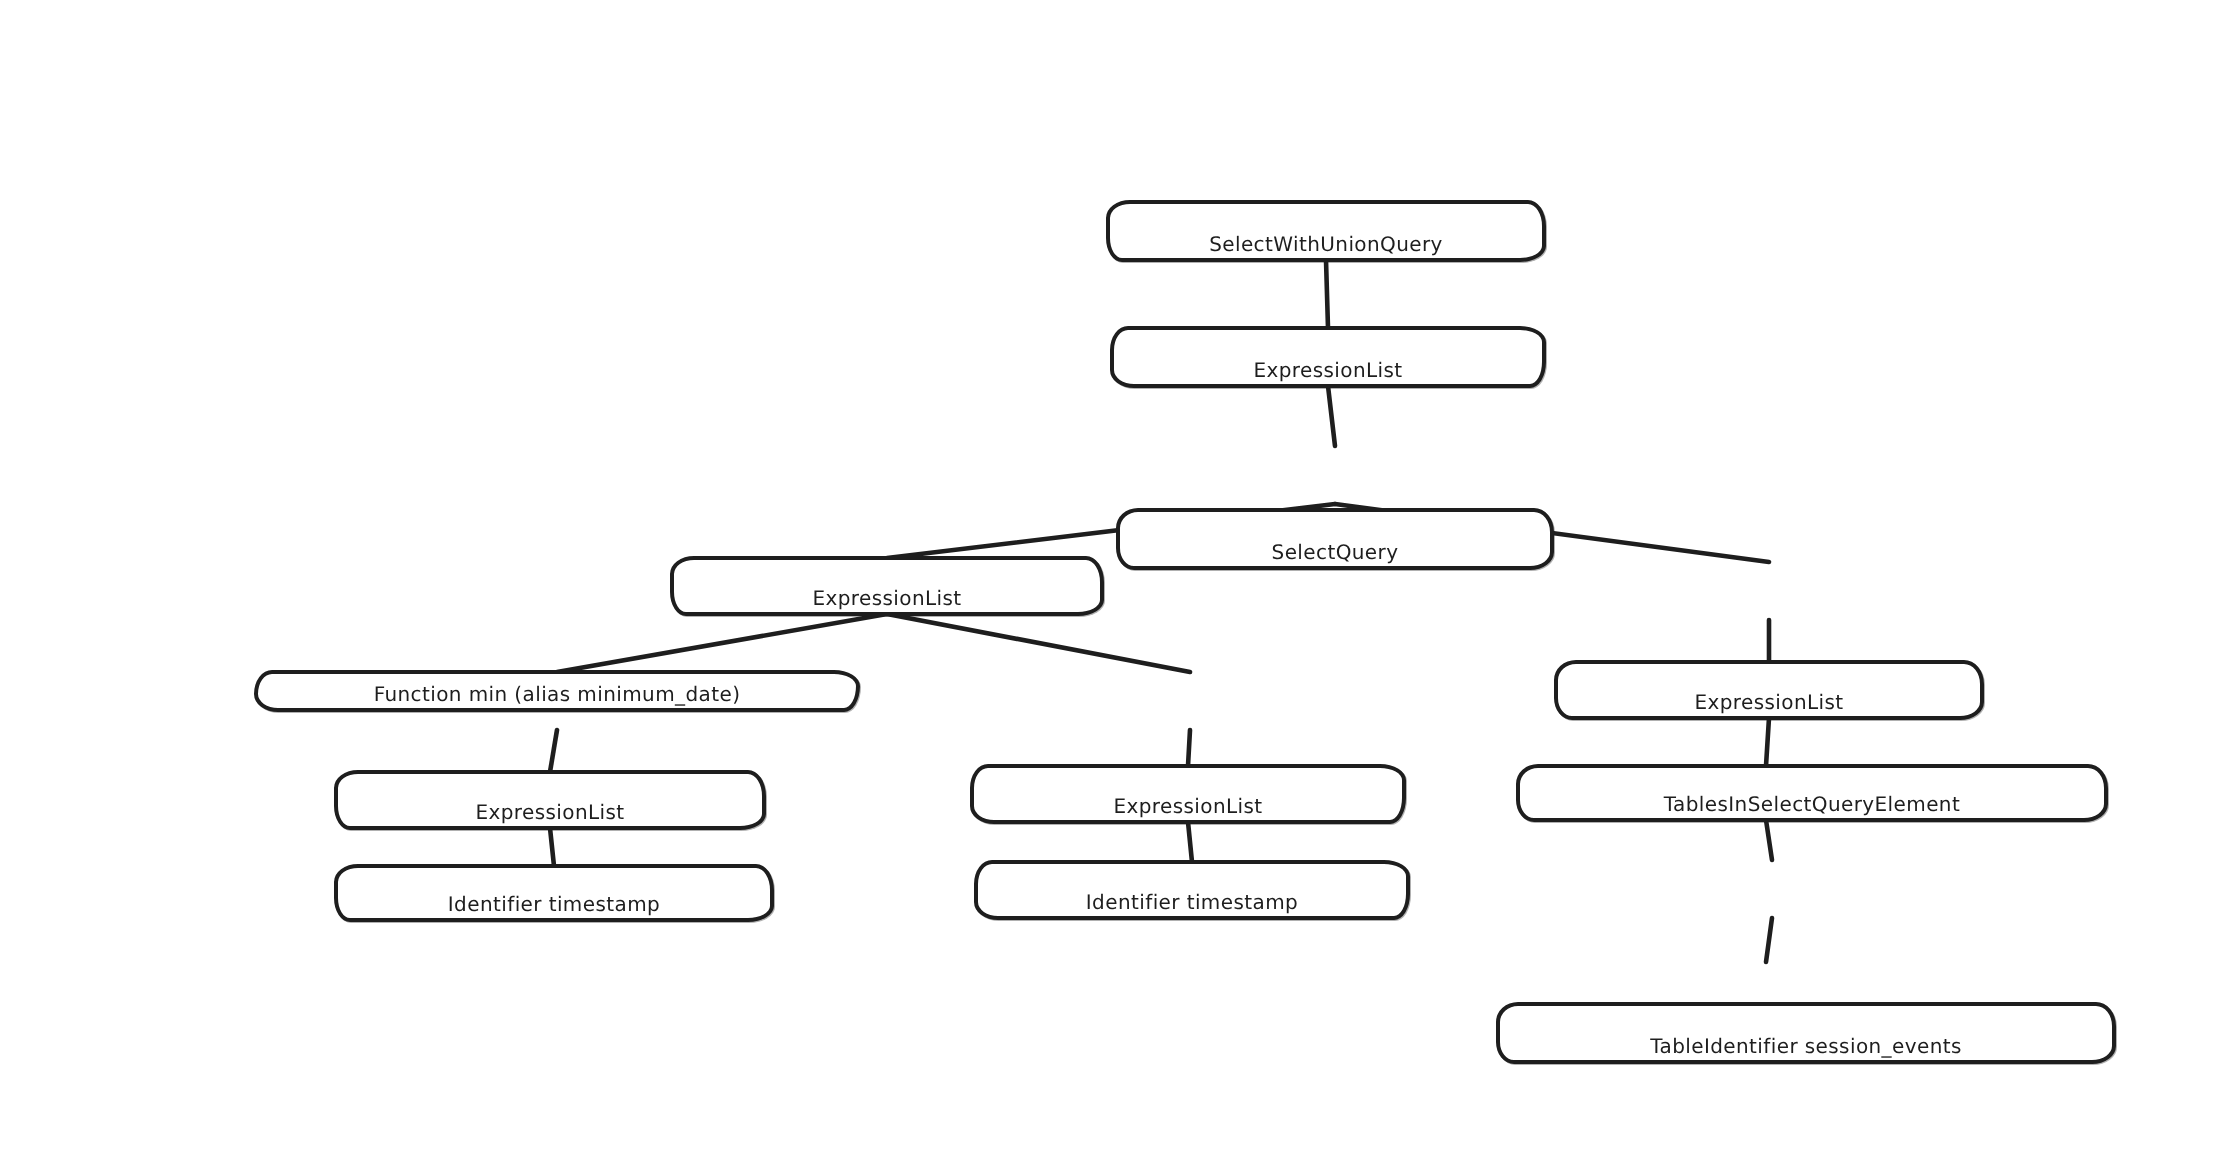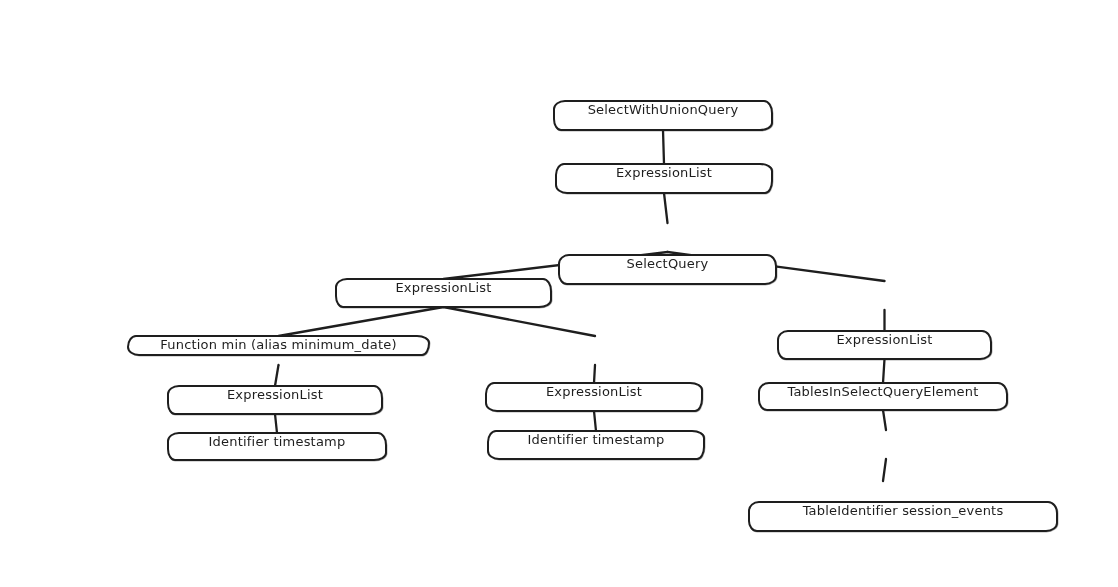--- a/index.html
+++ b/index.html
@@ -37,24 +37,24 @@
     position: absolute;
     left: 0; top: 0;
     width: 100%; height: 100%;
   }
   .node {
     position: absolute;
     box-sizing: border-box;
     background: var(--fill);
     border: 2.2px solid var(--stroke);
     display: flex;
-    align-items: flex-start;
+    align-items: flex-end;
     justify-content: center;
     color: var(--stroke);
-    font-size: 13px;
+    font-size: 10px;
     letter-spacing: 0.2px;
     white-space: nowrap;
     
     box-shadow: 0.5px 0.5px 0 rgba(30,30,30,0.35);
   }
   .node:nth-child(3n+1) { border-radius: 12px 9px 13px 8px / 9px 13px 8px 12px; }
   .node:nth-child(3n+2) { border-radius: 9px 13px 8px 12px / 12px 8px 13px 9px; }
   .node:nth-child(3n)   { border-radius: 11px 10px 12px 9px / 10px 12px 9px 11px; }
   .node span {
     transform: translateY(-0.5px);
@@ -98,21 +98,21 @@
       </div>
       <div class="node" style="left: 777px; top: 330px; width: 215px; height: 30px;">
         <span>ExpressionList</span>
       </div>
       <div class="node" style="left: 167px; top: 385px; width: 216px; height: 30px;">
         <span>ExpressionList</span>
       </div>
       <div class="node" style="left: 485px; top: 382px; width: 218px; height: 30px;">
         <span>ExpressionList</span>
       </div>
-      <div class="node" style="left: 758px; top: 382px; width: 250px; height: 29px;">
+      <div class="node" style="left: 758px; top: 382px; width: 296px; height: 29px;">
         <span>TablesInSelectQueryElement</span>
       </div>
       <div class="node" style="left: 167px; top: 432px; width: 220px; height: 29px;">
         <span>Identifier timestamp</span>
       </div>
       <div class="node" style="left: 487px; top: 430px; width: 218px; height: 30px;">
         <span>Identifier timestamp</span>
       </div>
       <div class="node" style="left: 748px; top: 480px; width: 310px; height: 31px; margin-top: 21px;">
         <span>TableIdentifier session_events</span>

